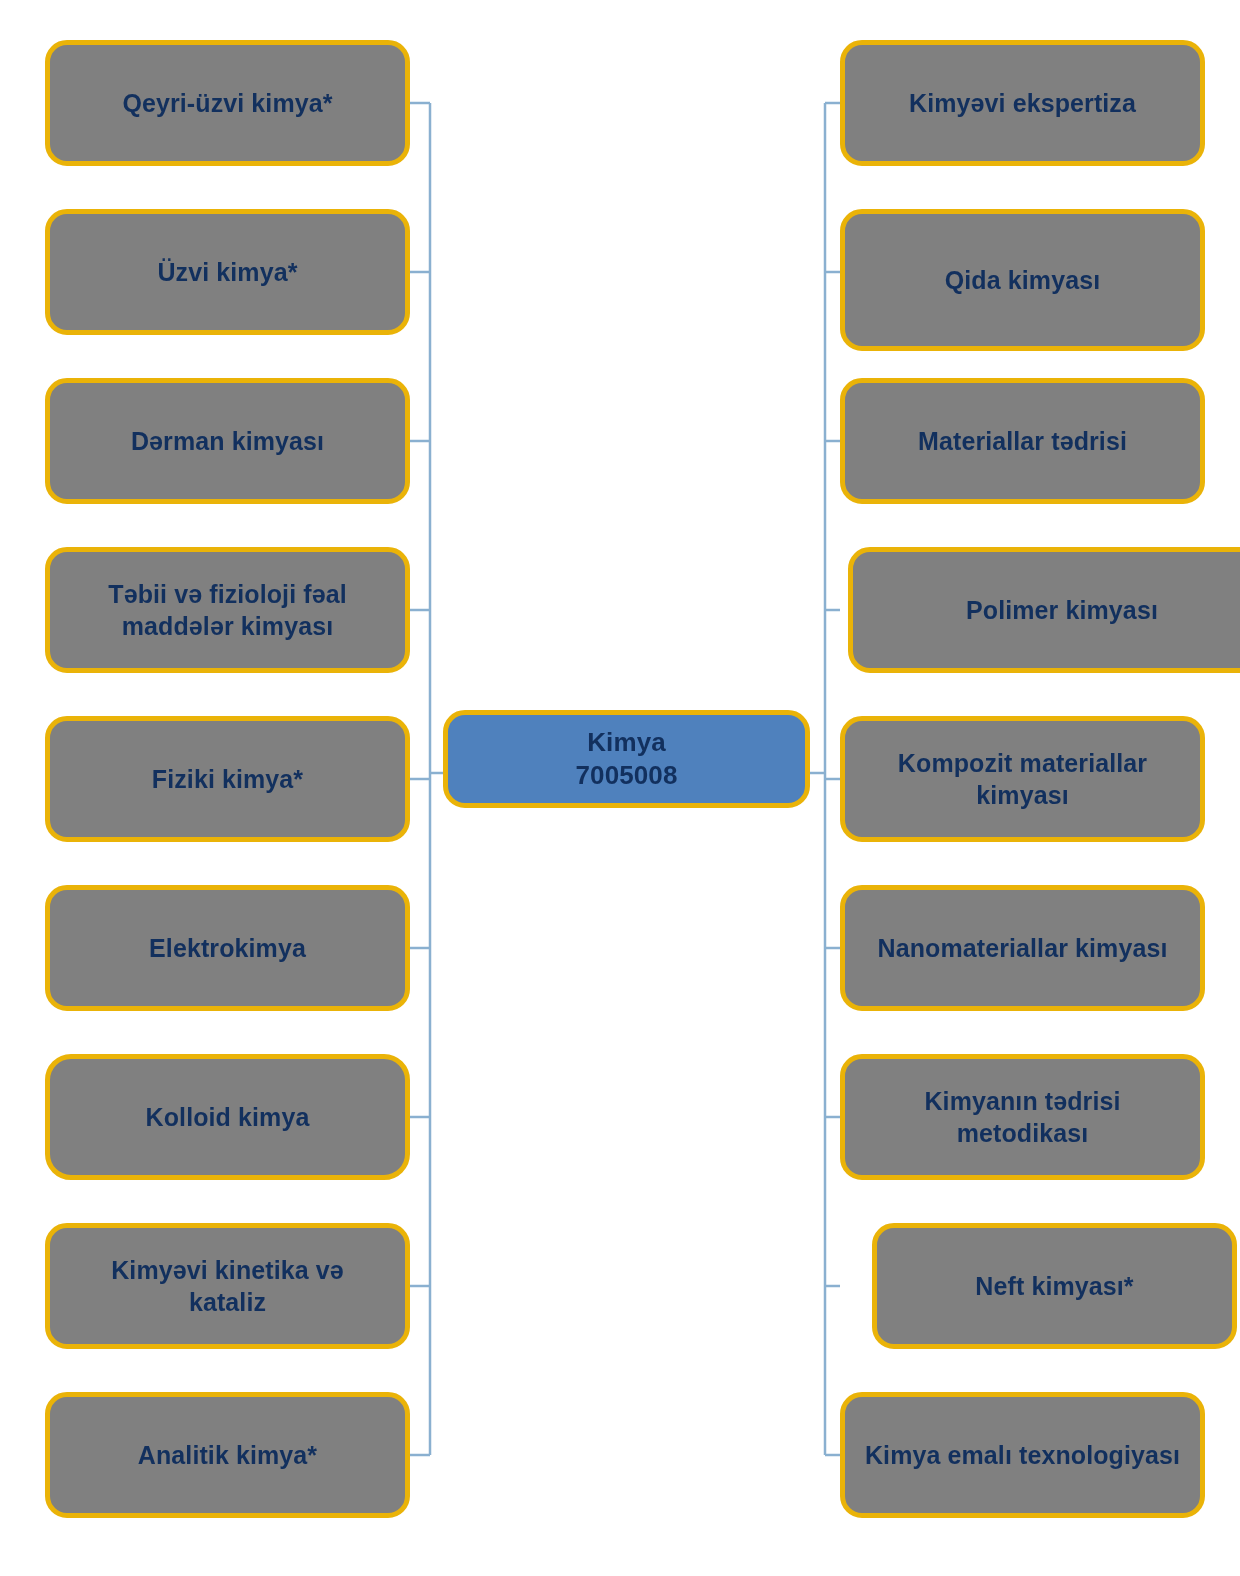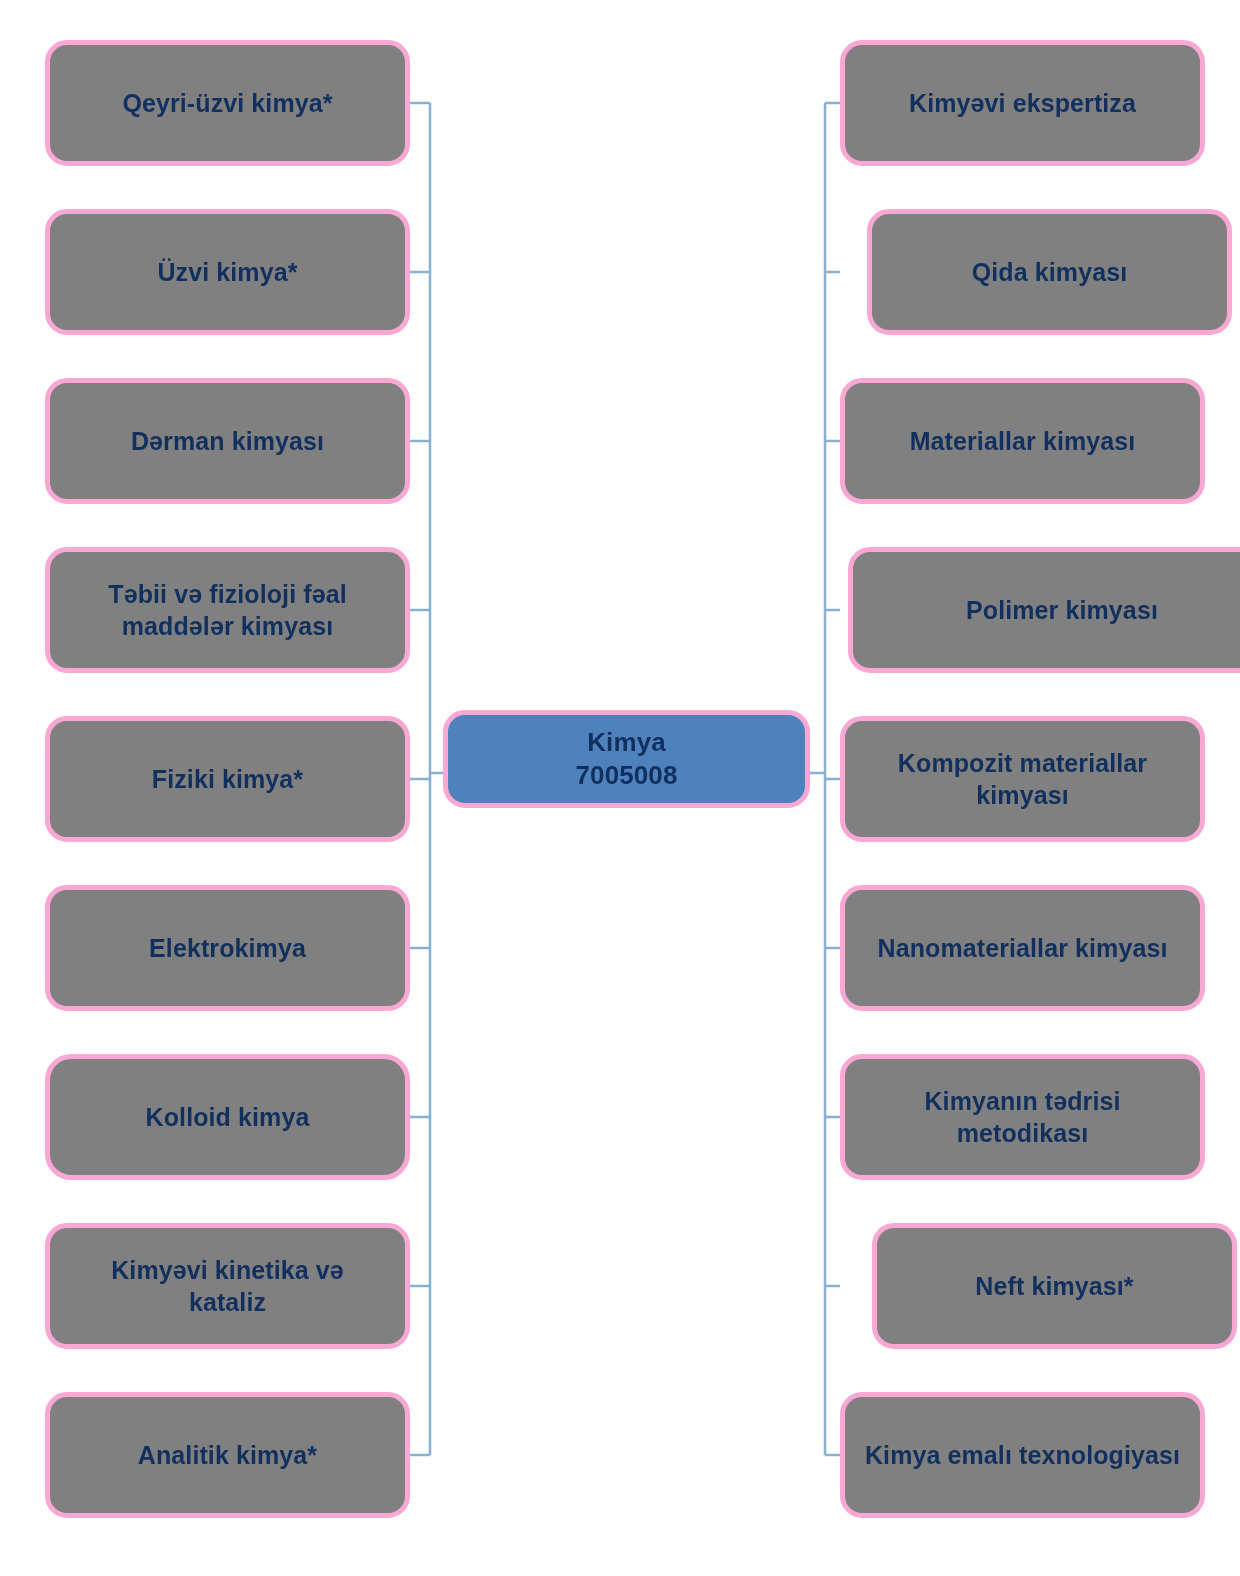--- a/index.html
+++ b/index.html
@@ -21,21 +21,21 @@
     position: absolute;
     left: 0;
     top: 0;
     width: 1240px;
     height: 1576px;
     pointer-events: none;
   }
   .node {
     position: absolute;
     box-sizing: border-box;
-    border: 5px solid #f9a8d4;
+    border: 5px solid #eab308;
     border-radius: 22px;
     display: flex;
     align-items: center;
     justify-content: center;
     text-align: center;
     color: #12305e;
     font-weight: bold;
     font-size: 25px;
     line-height: 1.28;
     letter-spacing: 0.1px;
@@ -117,25 +117,25 @@
 kataliz</span>
       </div>
       <div class="node leaf" style="left: 45px; top: 1392px; width: 365px; height: 126px;">
         <span class="label">Analitik kimya*</span>
       </div>
     </div>
   <div id="right-column">
       <div class="node leaf" style="left: 840px; top: 40px; width: 365px; height: 126px;">
         <span class="label">Kimyəvi ekspertiza</span>
       </div>
-      <div class="node leaf" style="left: 840px; top: 209px; width: 365px; height: 126px; margin-left: 27px;">
+      <div class="node leaf" style="left: 840px; top: 209px; width: 365px; height: 142px;">
         <span class="label">Qida kimyası</span>
       </div>
       <div class="node leaf" style="left: 840px; top: 378px; width: 365px; height: 126px;">
-        <span class="label">Materiallar kimyası</span>
+        <span class="label">Materiallar tədrisi</span>
       </div>
       <div class="node leaf" style="left: 840px; top: 547px; width: 428px; height: 126px; margin-left: 8px;">
         <span class="label">Polimer kimyası</span>
       </div>
       <div class="node leaf" style="left: 840px; top: 716px; width: 365px; height: 126px;">
         <span class="label">Kompozit materiallar
 kimyası</span>
       </div>
       <div class="node leaf" style="left: 840px; top: 885px; width: 365px; height: 126px;">
         <span class="label">Nanomateriallar kimyası</span>

